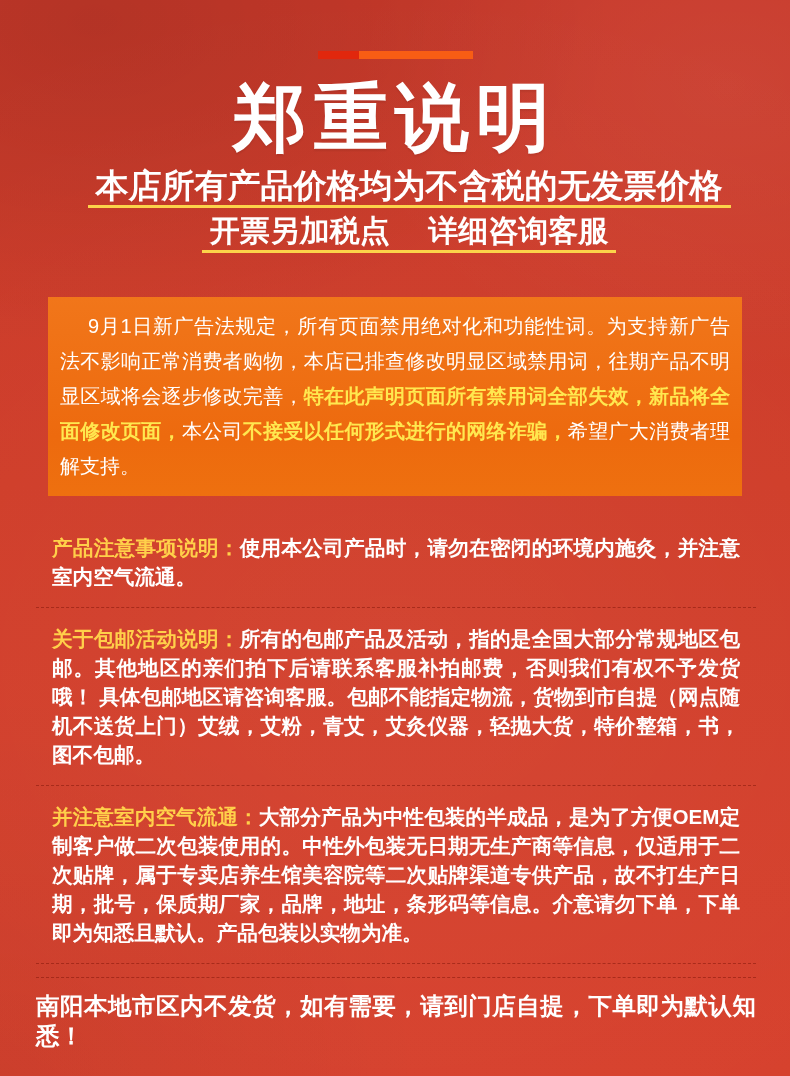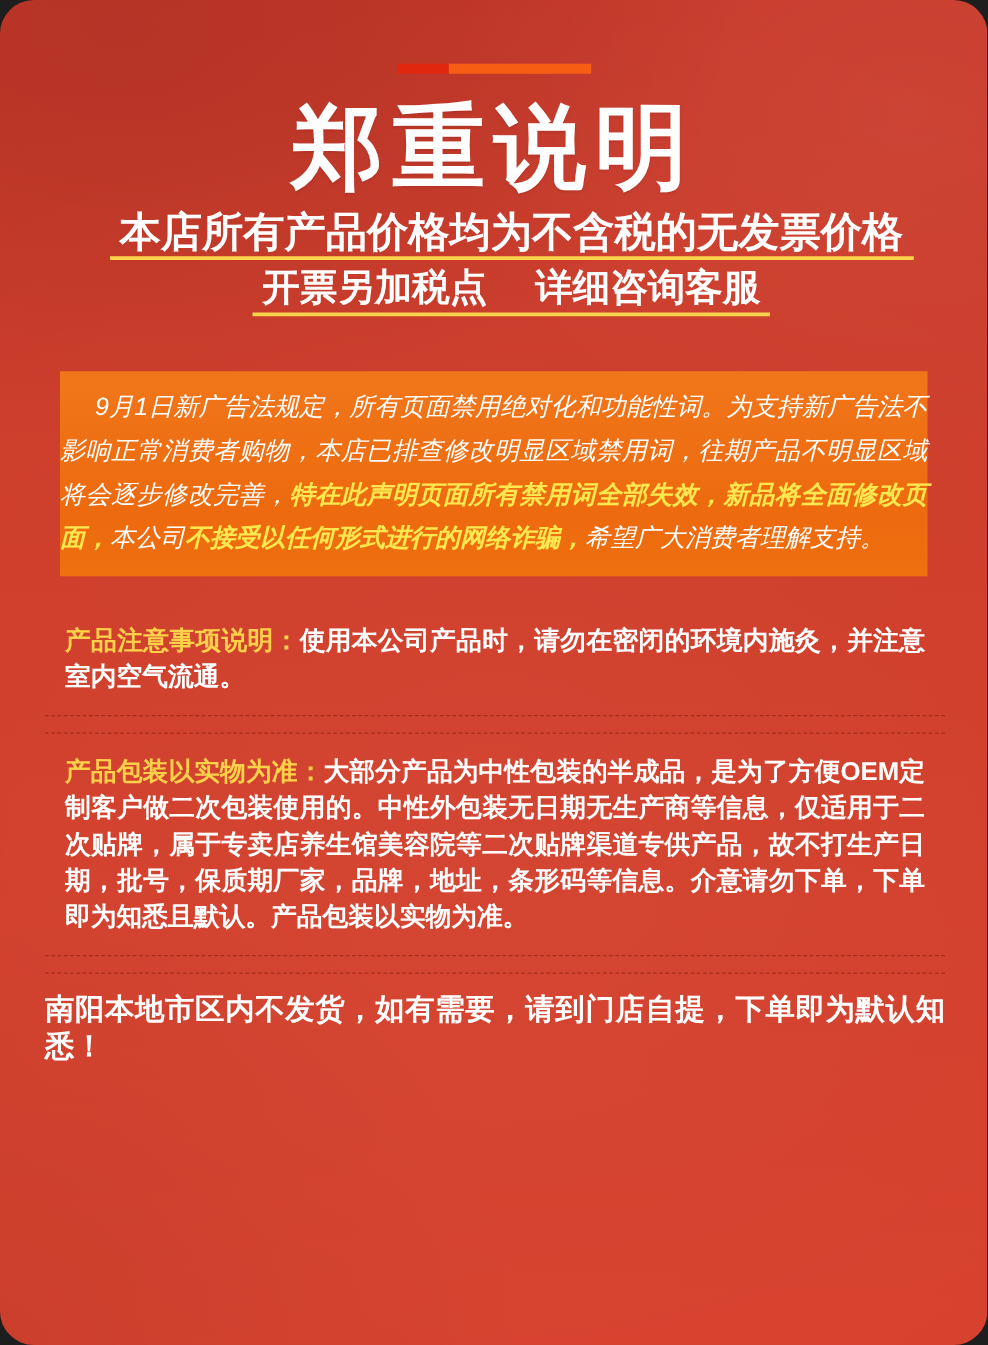--- a/index.html
+++ b/index.html
@@ -5,43 +5,42 @@
   html,body{margin:0;padding:0;background:#1e1e1e;}
   .page{
     position:relative;width:790px;height:1076px;overflow:hidden;
     font-family:"Liberation Sans","DejaVu Sans",sans-serif;
     background:
       radial-gradient(120% 55% at 12% 2%, rgba(0,0,0,.10), transparent 55%),
       radial-gradient(80% 45% at 92% 8%, rgba(255,255,255,.05), transparent 60%),
       radial-gradient(150% 90% at 50% 62%, rgba(255,255,255,.045), transparent 72%),
       radial-gradient(90% 60% at 0% 100%, rgba(0,0,0,.05), transparent 60%),
       linear-gradient(180deg,#c8392a 0%, #cf3c28 45%, #d6402c 100%);
-    border-radius: 27px;
   }
   .accent-bar{display:flex;width:155px;height:8px;margin:51px auto 0;}
   .accent-red{width:41px;background:#e1270d;}
   .accent-orange{flex:1;background:#f85d14;}
 
   .title{
     margin:22px 0 0;text-align:center;color:#ffffff;
     font-size:74px;line-height:74px;font-weight:900;letter-spacing:7px;
     text-shadow:0 2px 2px rgba(0,0,0,.08);
   }
 
   .sub{text-align:center;color:#ffffff;font-weight:800;padding-left:28px;}
   .sub1{margin-top:14px;font-size:33px;line-height:34px;}
   .sub2{margin-top:6px;font-size:30px;line-height:34px;}
   .sub .u{display:inline-block;padding:0 8px 2px;border-bottom:3px solid #fcd34a;white-space:pre;}
 
   .notice-box{
     box-sizing:border-box;width:694px;margin:44px auto 0;
-    padding:12px 0;
+    padding:12px 12px;
     background:linear-gradient(180deg,#f1761a 0%,#ed6a0e 70%,#ee700f 100%);
     color:#ffffff;font-size:20px;line-height:35px;font-weight:500;
-    text-align:justify;text-indent:28px;font-style:italic;
+    text-align:justify;text-indent:28px;
   }
   .notice-box .em{color:#ffe84f;font-weight:800;}
 
   .content{padding:0 34px 0 36px;}
   .section{
     margin:16px;color:#ffffff;font-size:20.6px;line-height:29px;
     text-align:justify;font-weight:600;
   }
   .section .label{color:#ffd04a;font-weight:800;}
   .sec-first{margin-top:37px;}
@@ -71,24 +70,25 @@
   </div>
 
   <p class="notice-box"><span>9月1日新广告法规定，所有页面禁用绝对化和功能性词。为支持新广告法不影响正常消费者购物，本店已排查修改明显区域禁用词，往期产品不明显区域将会逐步修改完善，</span><span class="em">特在此声明页面所有禁用词全部失效，新品将全面修改页面，</span><span>本公司</span><span class="em">不接受以任何形式进行的网络诈骗，</span><span>希望广大消费者理解支持。</span></p>
 
   <div class="content">
 
     <p class="section sec-first"><span class="label">产品注意事项说明：</span><span>使用本公司产品时，请勿在密闭的环境内施灸，并注意室内空气流通。</span></p>
 
     <div class="divider"></div>
 
+    <p class="section"><span class="label">关于包邮活动说明：</span><span>所有的包邮产品及活动，指的是全国大部分常规地区包邮。其他地区的亲们拍下后请联系客服补拍邮费，否则我们有权不予发货哦！ 具体包邮地区请咨询客服。包邮不能指定物流，货物到市自提（网点随机不送货上门）艾绒，艾粉，青艾，艾灸仪器，轻抛大货，特价整箱，书，图不包邮。</span></p>
 
     <div class="divider"></div>
 
-    <p class="section"><span class="label">产品包装以实物为准：</span><span>大部分产品为中性包装的半成品，是为了方便OEM定制客户做二次包装使用的。中性外包装无日期无生产商等信息，仅适用于二次贴牌，属于专卖店养生馆美容院等二次贴牌渠道专供产品，故不打生产日期，批号，保质期厂家，品牌，地址，条形码等信息。介意请勿下单，下单即为知悉且默认。产品包装以实物为准。</span></p>
+    <p class="section"><span class="label">并注意室内空气流通：</span><span>大部分产品为中性包装的半成品，是为了方便OEM定制客户做二次包装使用的。中性外包装无日期无生产商等信息，仅适用于二次贴牌，属于专卖店养生馆美容院等二次贴牌渠道专供产品，故不打生产日期，批号，保质期厂家，品牌，地址，条形码等信息。介意请勿下单，下单即为知悉且默认。产品包装以实物为准。</span></p>
 
     <div class="divider"></div>
 
 
     <div class="divider"></div>
 
     <p class="footer-line">南阳本地市区内不发货，如有需要，请到门店自提，下单即为默认知悉！</p>
 
   </div>
 </div>

